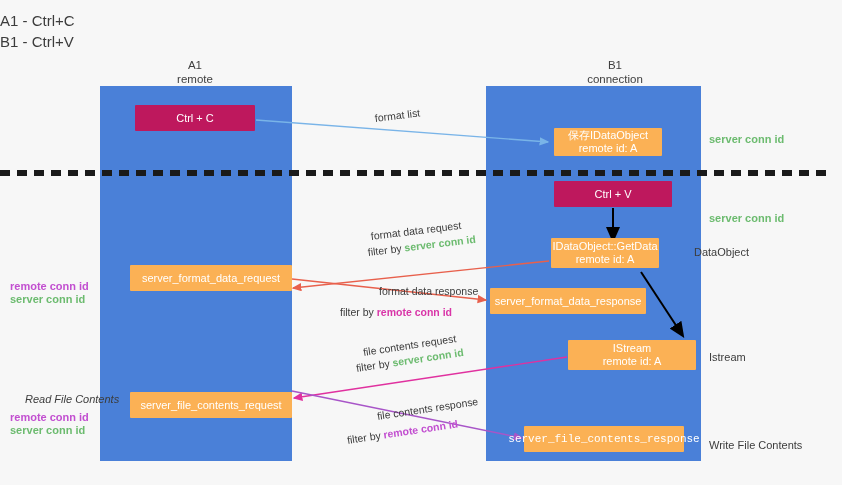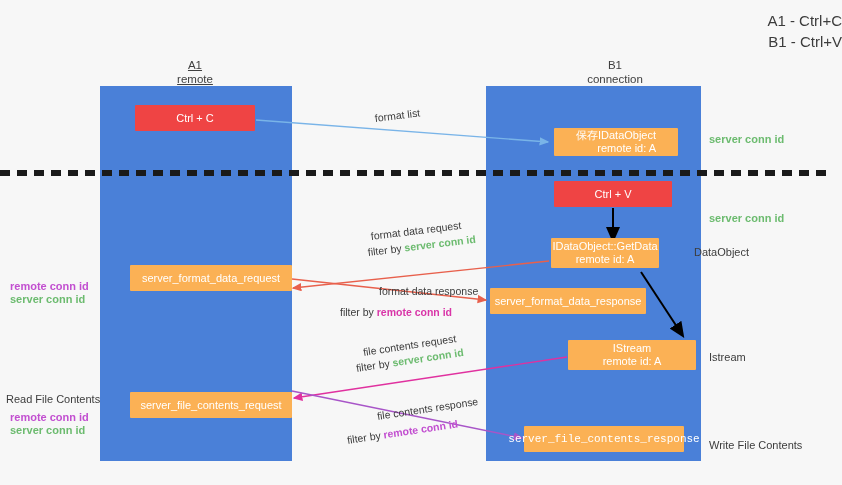--- a/index.html
+++ b/index.html
@@ -10,21 +10,21 @@
     position:relative;
     overflow:hidden;
     color:#3c3c3c;
   }
   #stage{position:absolute;left:0;top:0;width:842px;height:485px;}
   .abs{position:absolute;}
 
   
   .title{
     left:0;top:10px;width:842px;
-    text-align:right;
+    text-align:left;
     font-size:15px;line-height:21px;
     color:#3c3c3c;
     white-space:pre-line;
   }
 
   
   .col-head{
     font-size:11.5px;line-height:14px;
     text-align:center;color:#404040;
     white-space:pre-line;
@@ -36,21 +36,21 @@
   
   .box{
     box-sizing:border-box;
     display:flex;align-items:center;justify-content:center;
     text-align:center;
     color:#ffffff;
     font-size:11px;line-height:13px;
     white-space:pre-line;
     border-radius:1px;
   }
-  .box.green{background:#ef4444;}
+  .box.green{background:#be185d;}
   .box.orange{background:#fbb155;}
 
   
   .side{font-size:11px;line-height:14px;}
   .green-txt{color:#6cbb6f;font-weight:bold;}
   .purple-txt{color:#c24fd0;font-weight:bold;}
   .pink-txt{color:#d935a8;font-weight:bold;}
   .plain{color:#3c3c3c;}
 
   
@@ -61,21 +61,21 @@
   svg.overlay{position:absolute;left:0;top:0;width:842px;height:485px;pointer-events:none;}
 </style>
 </head>
 <body>
 
 <div id="stage">
 
   <div class="abs title">A1 - Ctrl+C
 B1 - Ctrl+V</div>
 
-  <div class="abs col-head" style="left:140px;top:58px;width:110px;text-decoration:underline;">A1
+  <div class="abs col-head" style="left:140px;top:58px;width:110px;">A1
 remote</div>
   <div class="abs col-head" style="left:540px;top:58px;width:150px;">B1
 connection</div>
 
   <div class="abs lane" style="left:100px;top:86px;width:192px;height:375px;"></div>
   <div class="abs lane" style="left:486px;top:86px;width:215px;height:375px;"></div>
 
   <svg class="overlay">
     <defs>
       <marker id="ah-blue" markerWidth="7" markerHeight="7" refX="6" refY="3" orient="auto">
@@ -111,21 +111,21 @@
 
     <line x1="0" y1="173" x2="830" y2="173" stroke="#1a1a1a" stroke-width="6" stroke-dasharray="10 7"></line>
   </svg>
 
   <div class="abs box green" style="left:135px;top:105px;width:120px;height:26px;">Ctrl + C</div>
 
   <div class="abs box orange" style="left:130px;top:265px;width:162px;height:26px;">server_format_data_request</div>
 
   <div class="abs box orange" style="left:130px;top:392px;width:162px;height:26px;">server_file_contents_request</div>
 
-  <div class="abs box orange" style="left:554px;top:128px;width:124px;height:28px;text-align:right;">保存IDataObject
+  <div class="abs box orange" style="left:554px;top:128px;width:108px;height:28px;">保存IDataObject
 remote id: A</div>
 
   <div class="abs box green" style="left:554px;top:181px;width:118px;height:26px;">Ctrl + V</div>
 
   <div class="abs box orange" style="left:551px;top:238px;width:108px;height:30px;">IDataObject::GetData
 remote id: A</div>
 
   <div class="abs box orange" style="left:490px;top:288px;width:156px;height:26px;">server_format_data_response</div>
 
   <div class="abs box orange" style="left:568px;top:340px;width:128px;height:30px;">IStream
@@ -135,21 +135,21 @@
 
   <div class="abs side green-txt" style="left:709px;top:132px;">server conn id</div>
   <div class="abs side green-txt" style="left:709px;top:211px;">server conn id</div>
   <div class="abs side plain" style="left:694px;top:245px;">DataObject</div>
   <div class="abs side plain" style="left:709px;top:350px;">Istream</div>
   <div class="abs side plain" style="left:709px;top:432px;margin-top:6px;">Write File Contents</div>
 
   <div class="abs side purple-txt" style="left:10px;top:279px;">remote conn id</div>
   <div class="abs side green-txt" style="left:10px;top:292px;">server conn id</div>
 
-  <div class="abs side plain" style="left:6px;top:392px;">Read File Contents</div>
+  <div class="abs side plain" style="left:25px;top:392px;font-style:italic;">Read File Contents</div>
   <div class="abs side purple-txt" style="left:10px;top:410px;">remote conn id</div>
   <div class="abs side green-txt" style="left:10px;top:423px;">server conn id</div>
 
   <div class="abs edge-lbl rot-a" style="left:374px;top:111px;">format list</div>
 
   <div class="abs edge-lbl rot-a" style="left:370px;top:229px;">format data request</div>
   <div class="abs edge-lbl rot-a" style="left:367px;top:245px;">
     <span>filter by </span><span class="green-txt">server conn id</span>
   </div>
 

